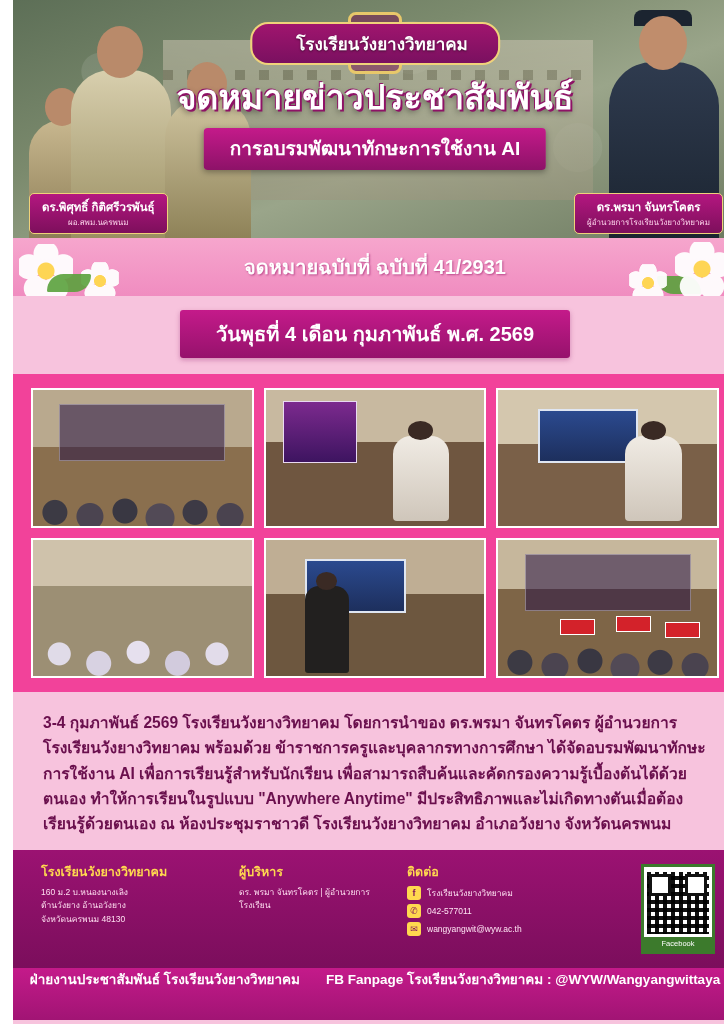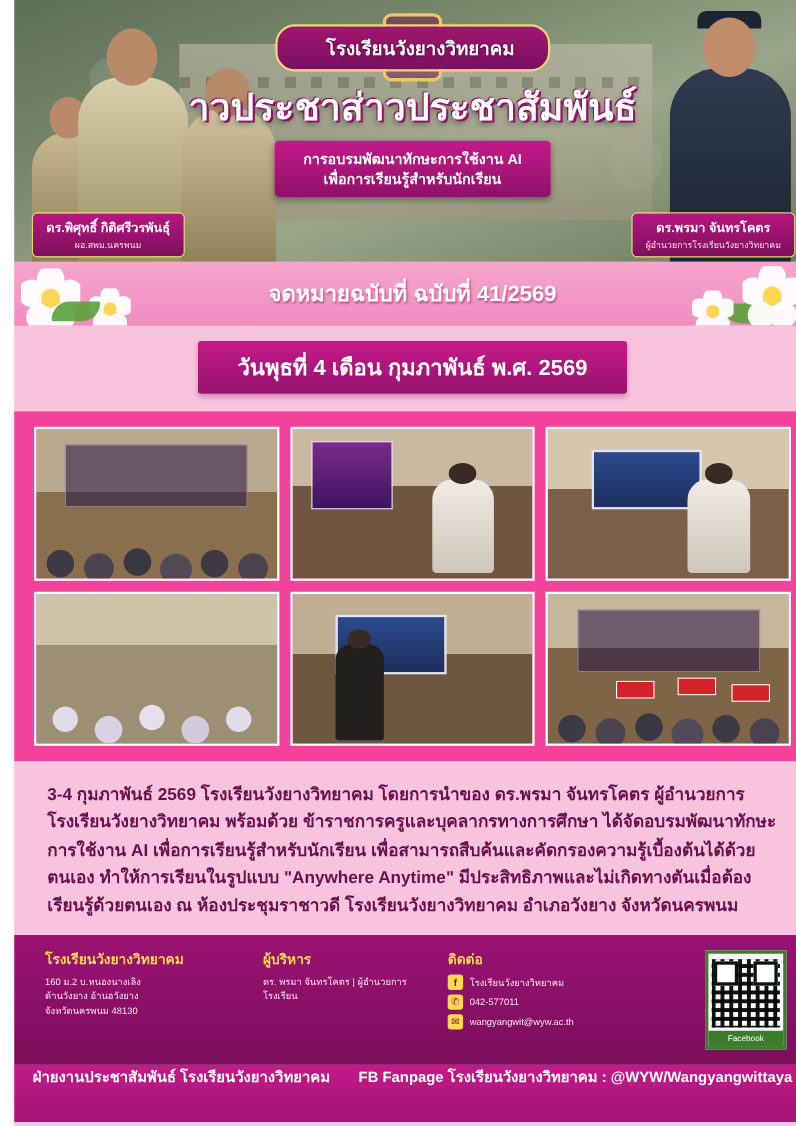--- a/index.html
+++ b/index.html
@@ -106,21 +106,21 @@
   .topic-box {
     position: absolute; left: 50%; transform: translateX(-50%);
     top: 128px;
     background: linear-gradient(#c41a8a, #8d1268);
     border-radius: 4px;
     padding: 8px 26px;
     text-align: center;
     box-shadow: 0 2px 6px rgba(0,0,0,.35);
   }
   .topic-box div {
-    color: #ffffff; font-size: 13px; font-weight: bold; line-height: 1.35;
+    color: #ffffff; font-size: 19px; font-weight: bold; line-height: 1.35;
     white-space: nowrap;
   }
 
   
   .name-badge {
     position: absolute;
     bottom: 4px;
     background: linear-gradient(#b41780,#7d0f5c);
     border: 1px solid #f0d27a;
     border-radius: 5px;
@@ -369,42 +369,41 @@
     <div class="p-right">
       <div class="p-cap"></div>
       <div class="p-head"></div>
     </div>
 
     <div class="crest">
       <div class="crest-inner"></div>
     </div>
 
     <div class="school-pill">โรงเรียนวังยางวิทยาคม</div>
-    <div class="news-title">าวประชาส่าวประชาสัมพันธ์</div>
+    <div class="news-title">จดหมายข่าวประชาสัมพันธ์</div>
 
     <div class="topic-box">
       <div>การอบรมพัฒนาทักษะการใช้งาน AI</div>
-      <div>เพื่อการเรียนรู้สำหรับนักเรียน</div>
     </div>
 
     <div class="name-badge nb-right">
       <div class="nb-name">ดร.พรมา จันทรโคตร</div>
       <div class="nb-role">ผู้อำนวยการโรงเรียนวังยางวิทยาคม</div>
     </div>
     <div class="name-badge nb-left">
       <div class="nb-name">ดร.พิศุทธิ์ กิติศรีวรพันธุ์</div>
       <div class="nb-role">ผอ.สพม.นครพนม</div>
     </div>
   </div>
 
   <div class="issue-bar">
     <div class="flower fl1"></div>
     <div class="flower fl2"></div>
     <div class="leaf lf1"></div>
-    <div class="issue-text">จดหมายฉบับที่ ฉบับที่ 41/2569</div>
+    <div class="issue-text">จดหมายฉบับที่ ฉบับที่ 41/2931</div>
     <div class="leaf lf2"></div>
     <div class="flower fl3"></div>
     <div class="flower fl4"></div>
   </div>
 
   <div class="date-wrap">
     <div class="date-pill">วันพุธที่ 4 เดือน กุมภาพันธ์ พ.ศ. 2569</div>
   </div>
 
   <div class="photo-panel">

